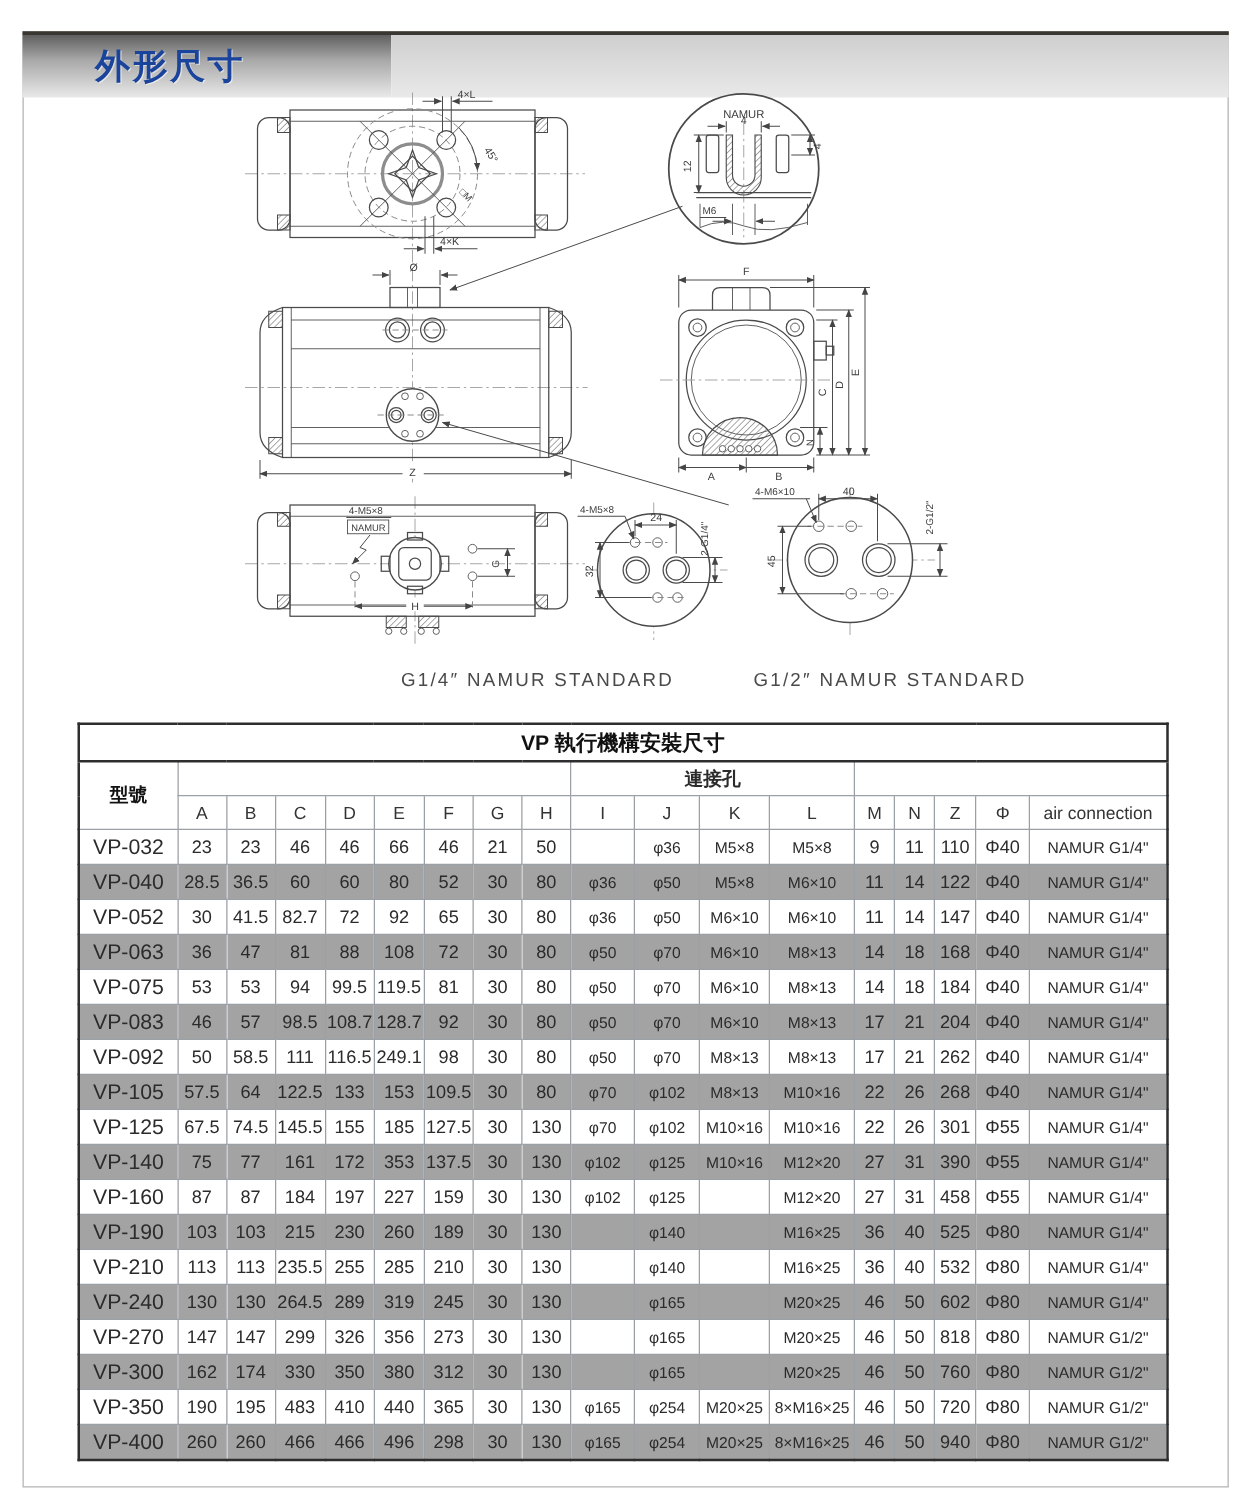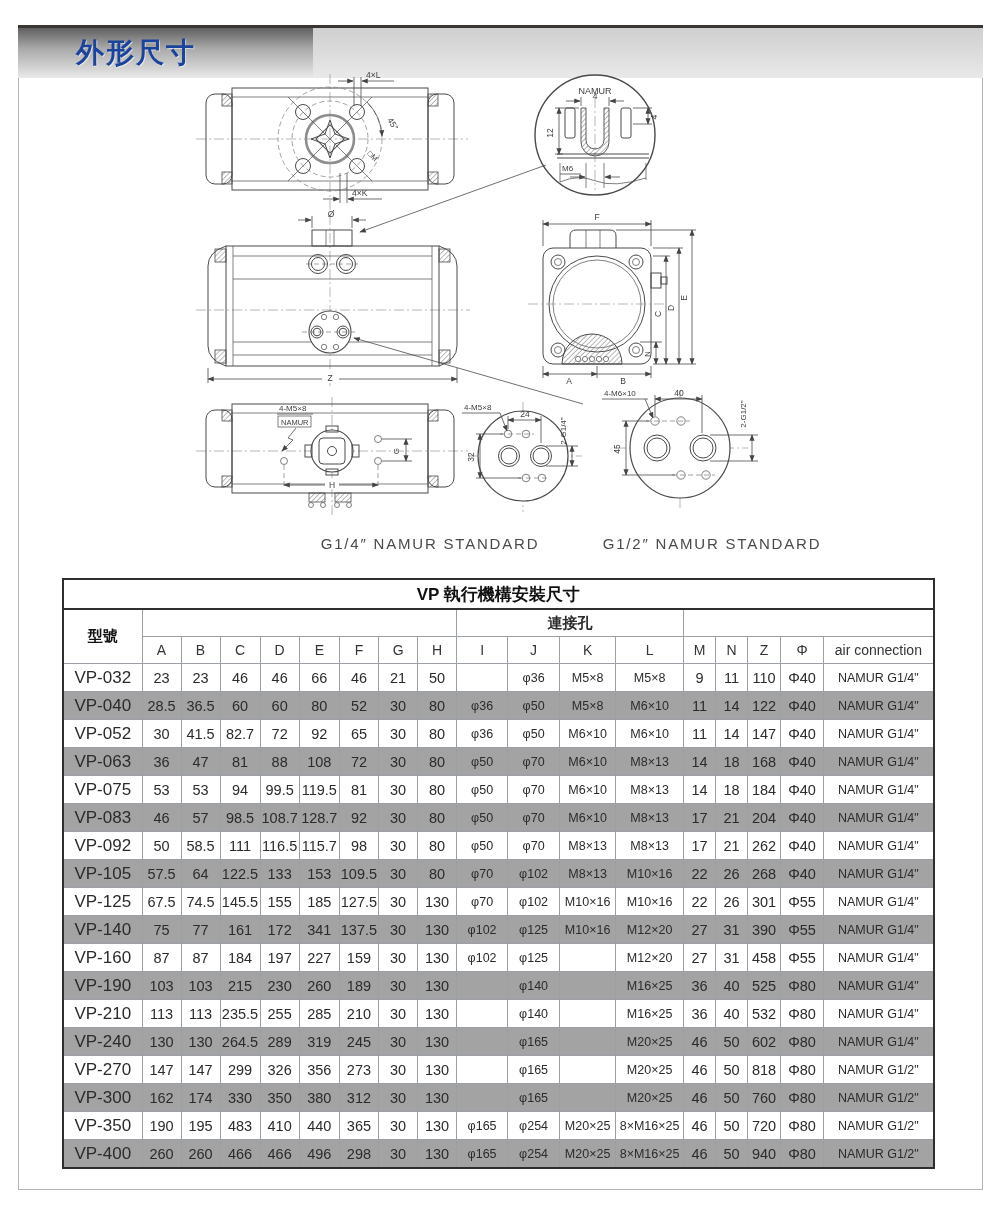--- a/index.html
+++ b/index.html
@@ -515,21 +515,21 @@
             <td>204</td>
             <td>Φ40</td>
             <td class="air">NAMUR G1/4"</td>
           </tr>
           <tr>
             <td class="model">VP-092</td>
             <td>50</td>
             <td>58.5</td>
             <td>111</td>
             <td>116.5</td>
-            <td>115.7</td>
+            <td>249.1</td>
             <td>98</td>
             <td>30</td>
             <td>80</td>
             <td class="small">φ50</td>
             <td class="small">φ70</td>
             <td class="small">M8×13</td>
             <td class="small">M8×13</td>
             <td>17</td>
             <td>21</td>
             <td>262</td>
@@ -575,21 +575,21 @@
             <td>301</td>
             <td>Φ55</td>
             <td class="air">NAMUR G1/4"</td>
           </tr>
           <tr class="alt">
             <td class="model">VP-140</td>
             <td>75</td>
             <td>77</td>
             <td>161</td>
             <td>172</td>
-            <td>341</td>
+            <td>353</td>
             <td>137.5</td>
             <td>30</td>
             <td>130</td>
             <td class="small">φ102</td>
             <td class="small">φ125</td>
             <td class="small">M10×16</td>
             <td class="small">M12×20</td>
             <td>27</td>
             <td>31</td>
             <td>390</td>

